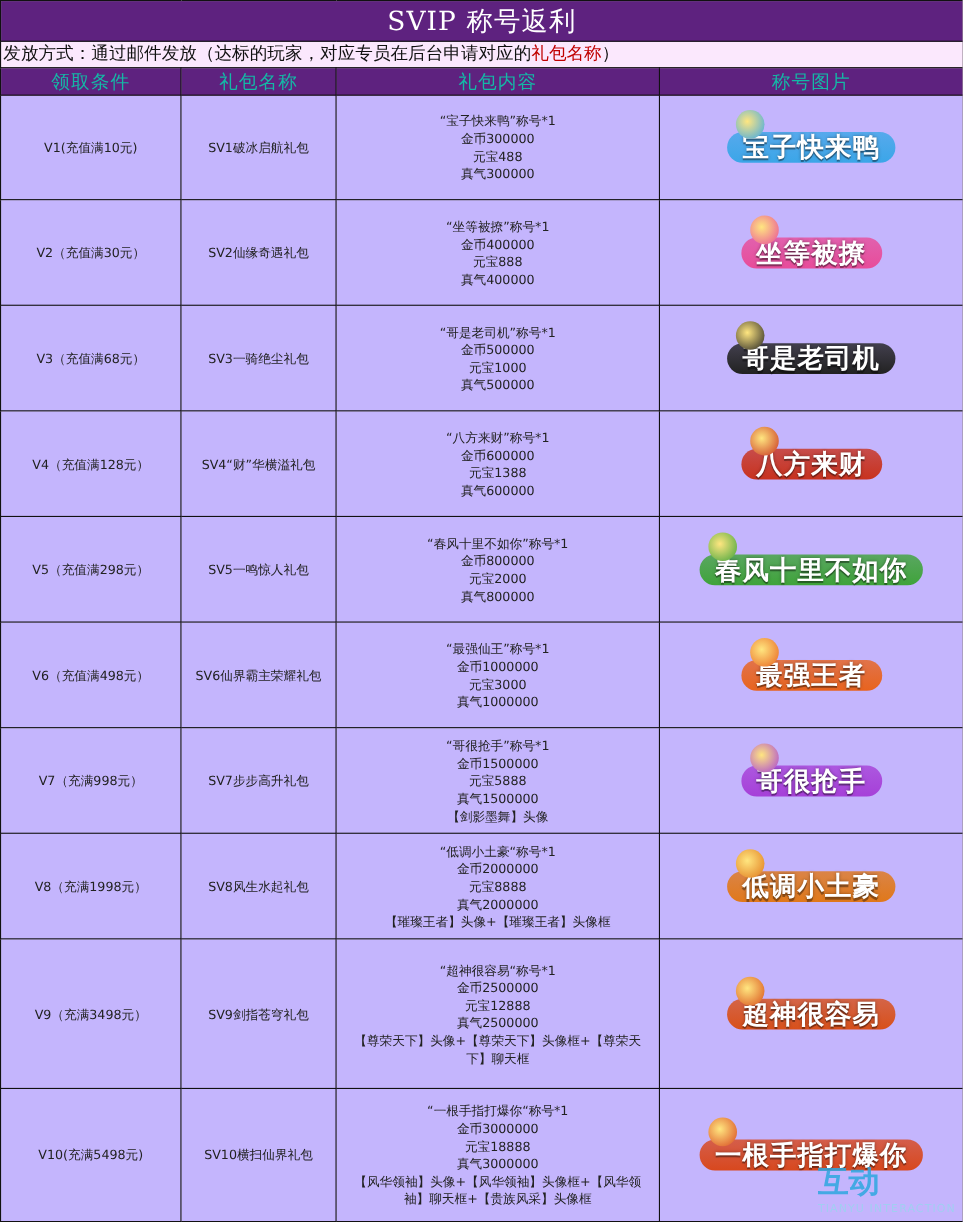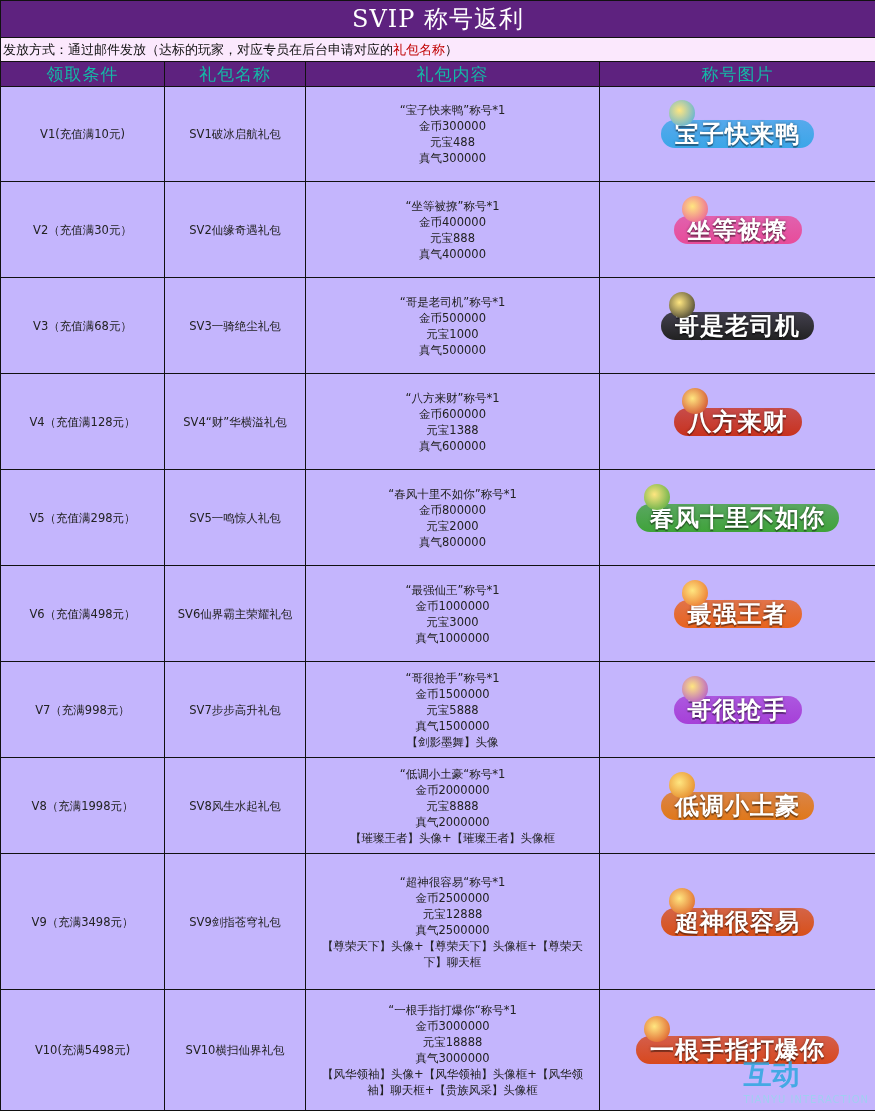--- a/index.html
+++ b/index.html
@@ -1,20 +1,20 @@
 <!DOCTYPE html>
 <html><head>
 <meta charset="utf-8">
 <style>
   html, body { margin: 0; padding: 0; }
   body { width: 875px; height: 1111px; background: #fbe8fd; font-family: "DejaVu Sans", "Liberation Sans", sans-serif; overflow: hidden; position: relative; }
   .sheet { position: absolute; left: 0; top: 0; width: 875px; border-collapse: collapse; table-layout: fixed; }
   .sheet td, .sheet th { border: 1.5px solid #111; padding: 0; text-align: center; vertical-align: middle; }
   .title-row td { background: #5e227f; color: #fff; height: 36px; font-family: "DejaVu Serif", "Liberation Serif", serif; font-size: 24px; letter-spacing: 1px; }
-  .info-row td { background: #fbe8fd; color: #111; height: 23px; text-align: left; font-size: 13px; padding-left: 2px; white-space: nowrap; }
+  .info-row td { background: #fbe8fd; color: #111; height: 23px; text-align: left; font-size: 16px; padding-left: 2px; white-space: nowrap; }
   .info-row .highlight { color: #c00000; }
   .head-row th { background: #5e227f; color: #14b8a6; height: 24px; font-family: "DejaVu Serif", "Liberation Serif", serif; font-size: 17px; font-weight: normal; letter-spacing: 1px; }
   .data-row td { background: #c4b5fd; color: #222; font-size: 11.5px; line-height: 16px; }
   .content-cell { padding: 0 6px !important; }
   .content-line { display: block; }
   .badge-wrap { display: flex; align-items: center; justify-content: center; width: 100%; height: 100%; }
   .badge { position: relative; display: inline-flex; align-items: center; justify-content: center; padding: 6px 14px; border-radius: 14px; color: #fff; font-weight: bold; font-size: 24px; letter-spacing: 1px; text-shadow: 0 2px 0 rgba(0,0,0,0.35), 0 0 3px rgba(0,0,0,0.4); }
   .badge .deco { position: absolute; border-radius: 50%; }
   .watermark { position: absolute; right: 6px; bottom: 6px; color: #2ea7e0; font-weight: bold; font-size: 28px; opacity: 0.85; font-family: "DejaVu Sans", sans-serif; }
   .watermark small { display: block; font-size: 10px; font-weight: normal; letter-spacing: 1px; color: #9bd3ef; text-align: center; }

